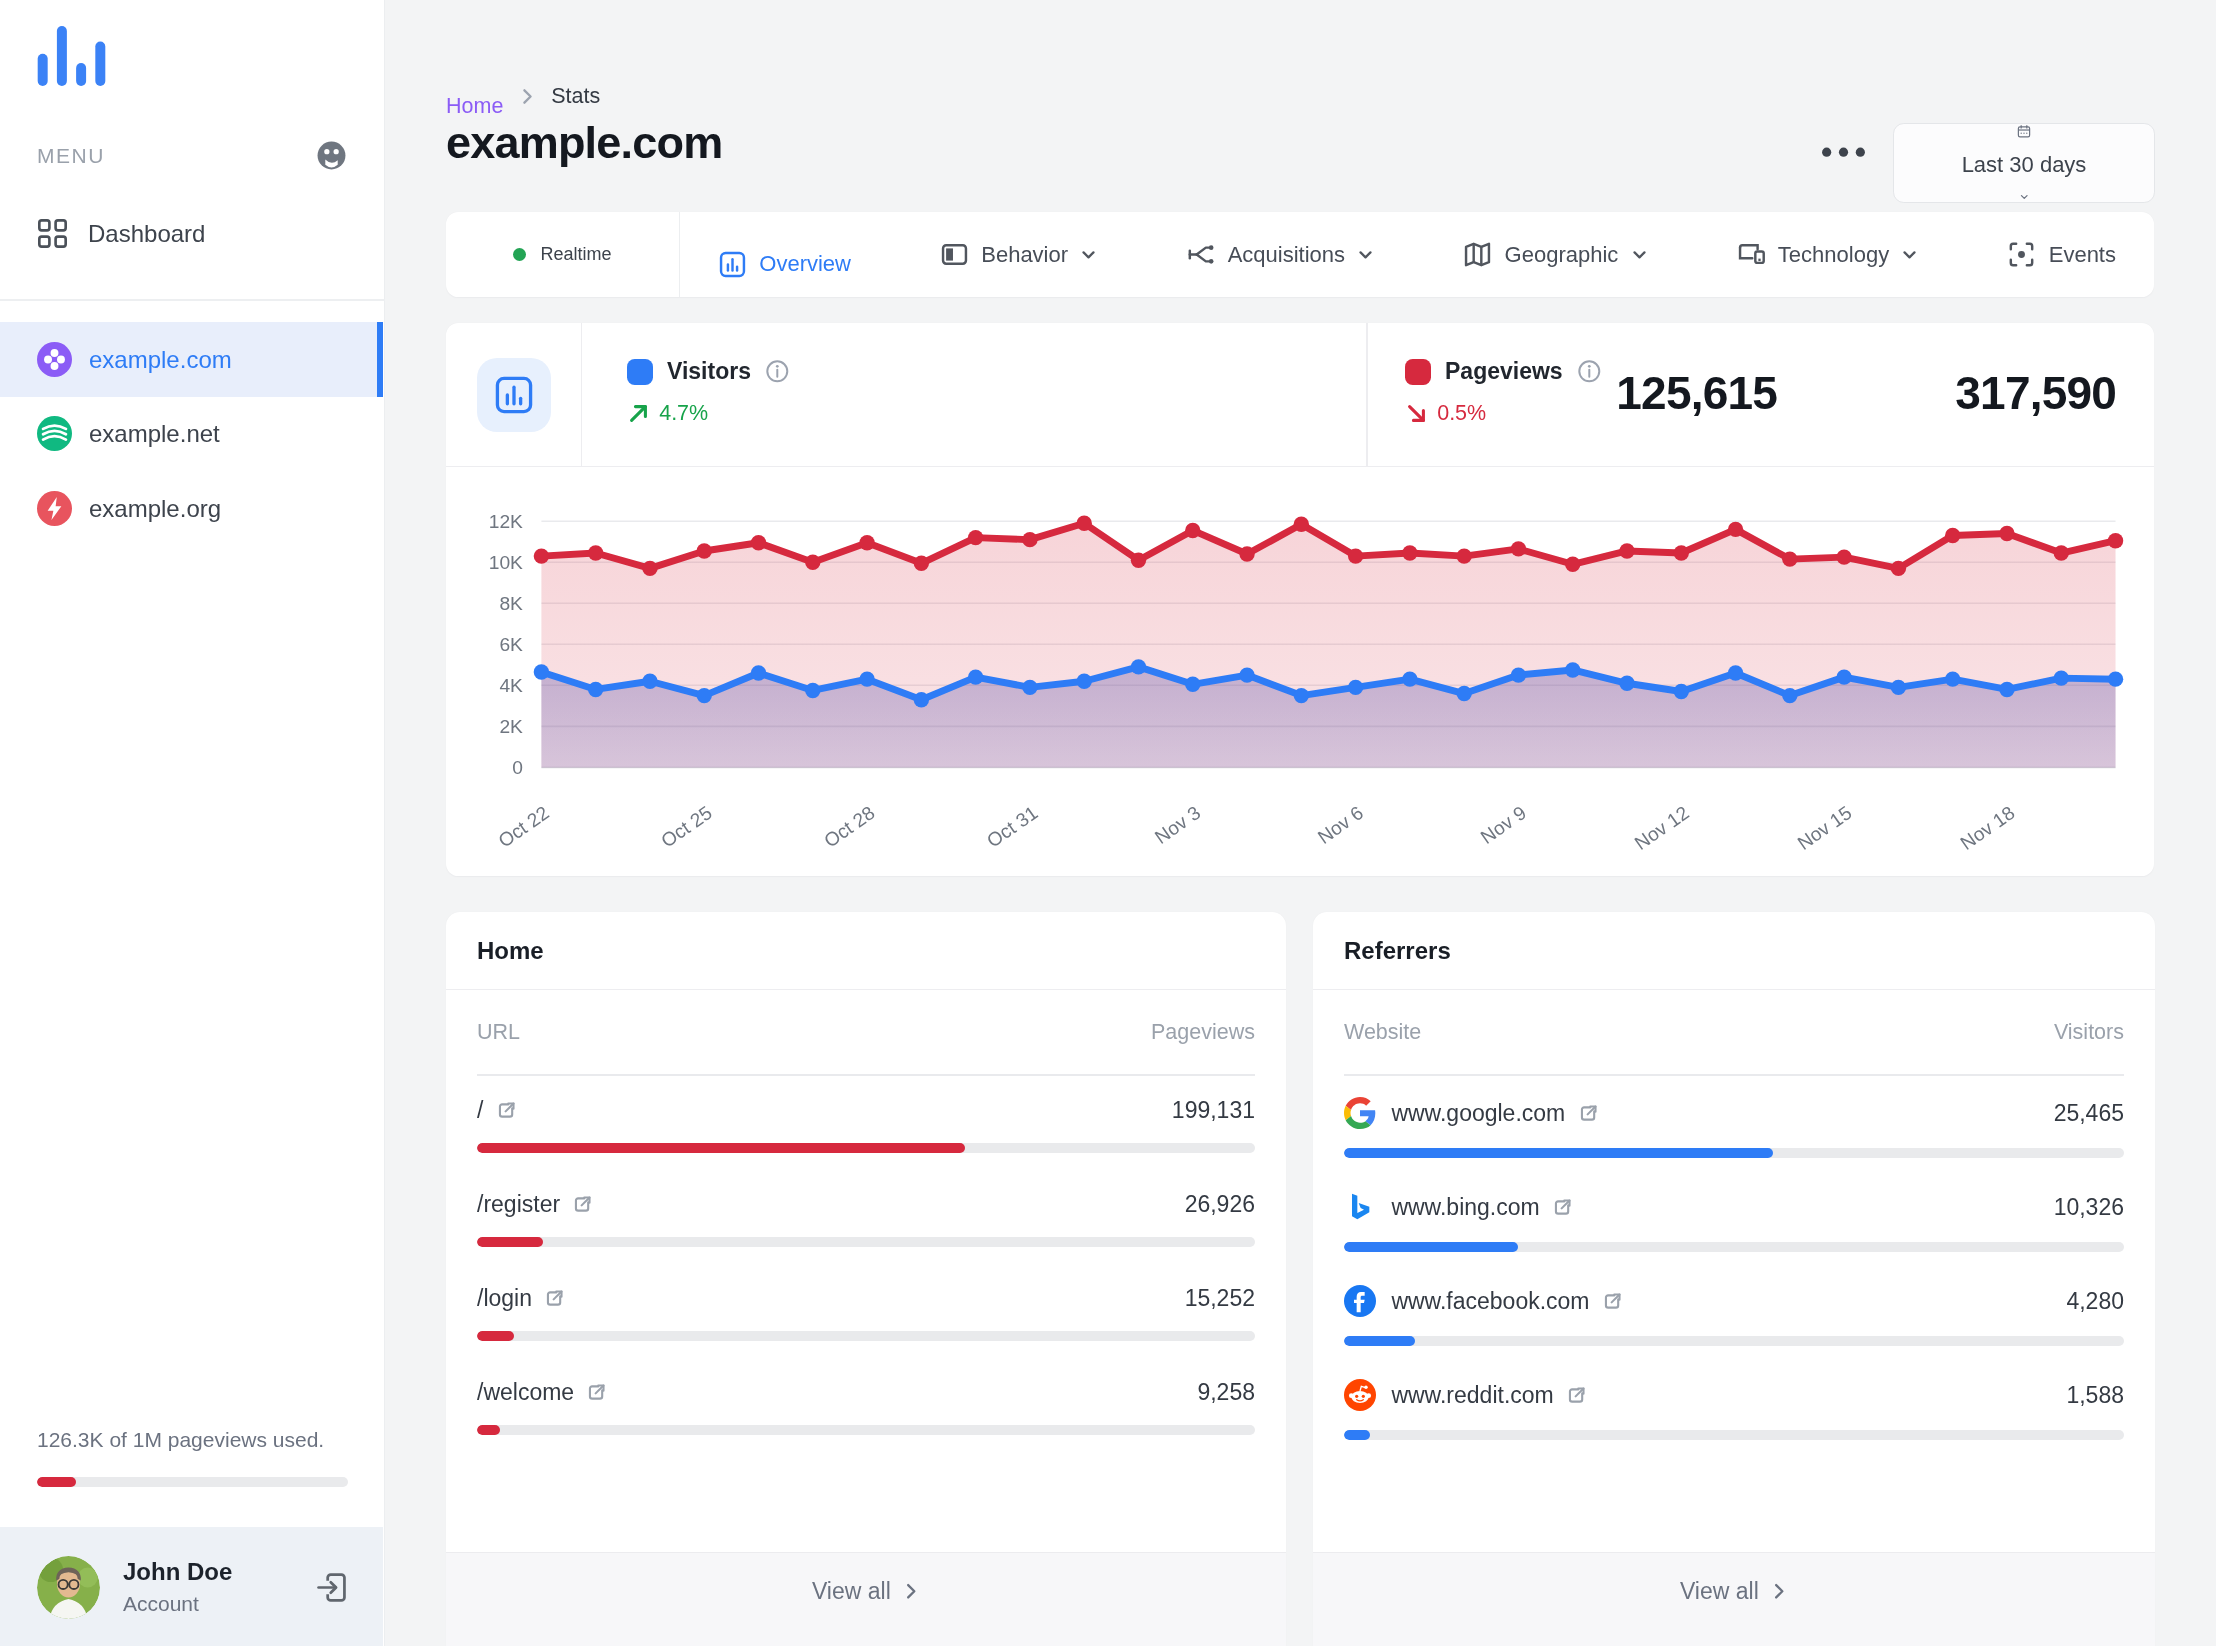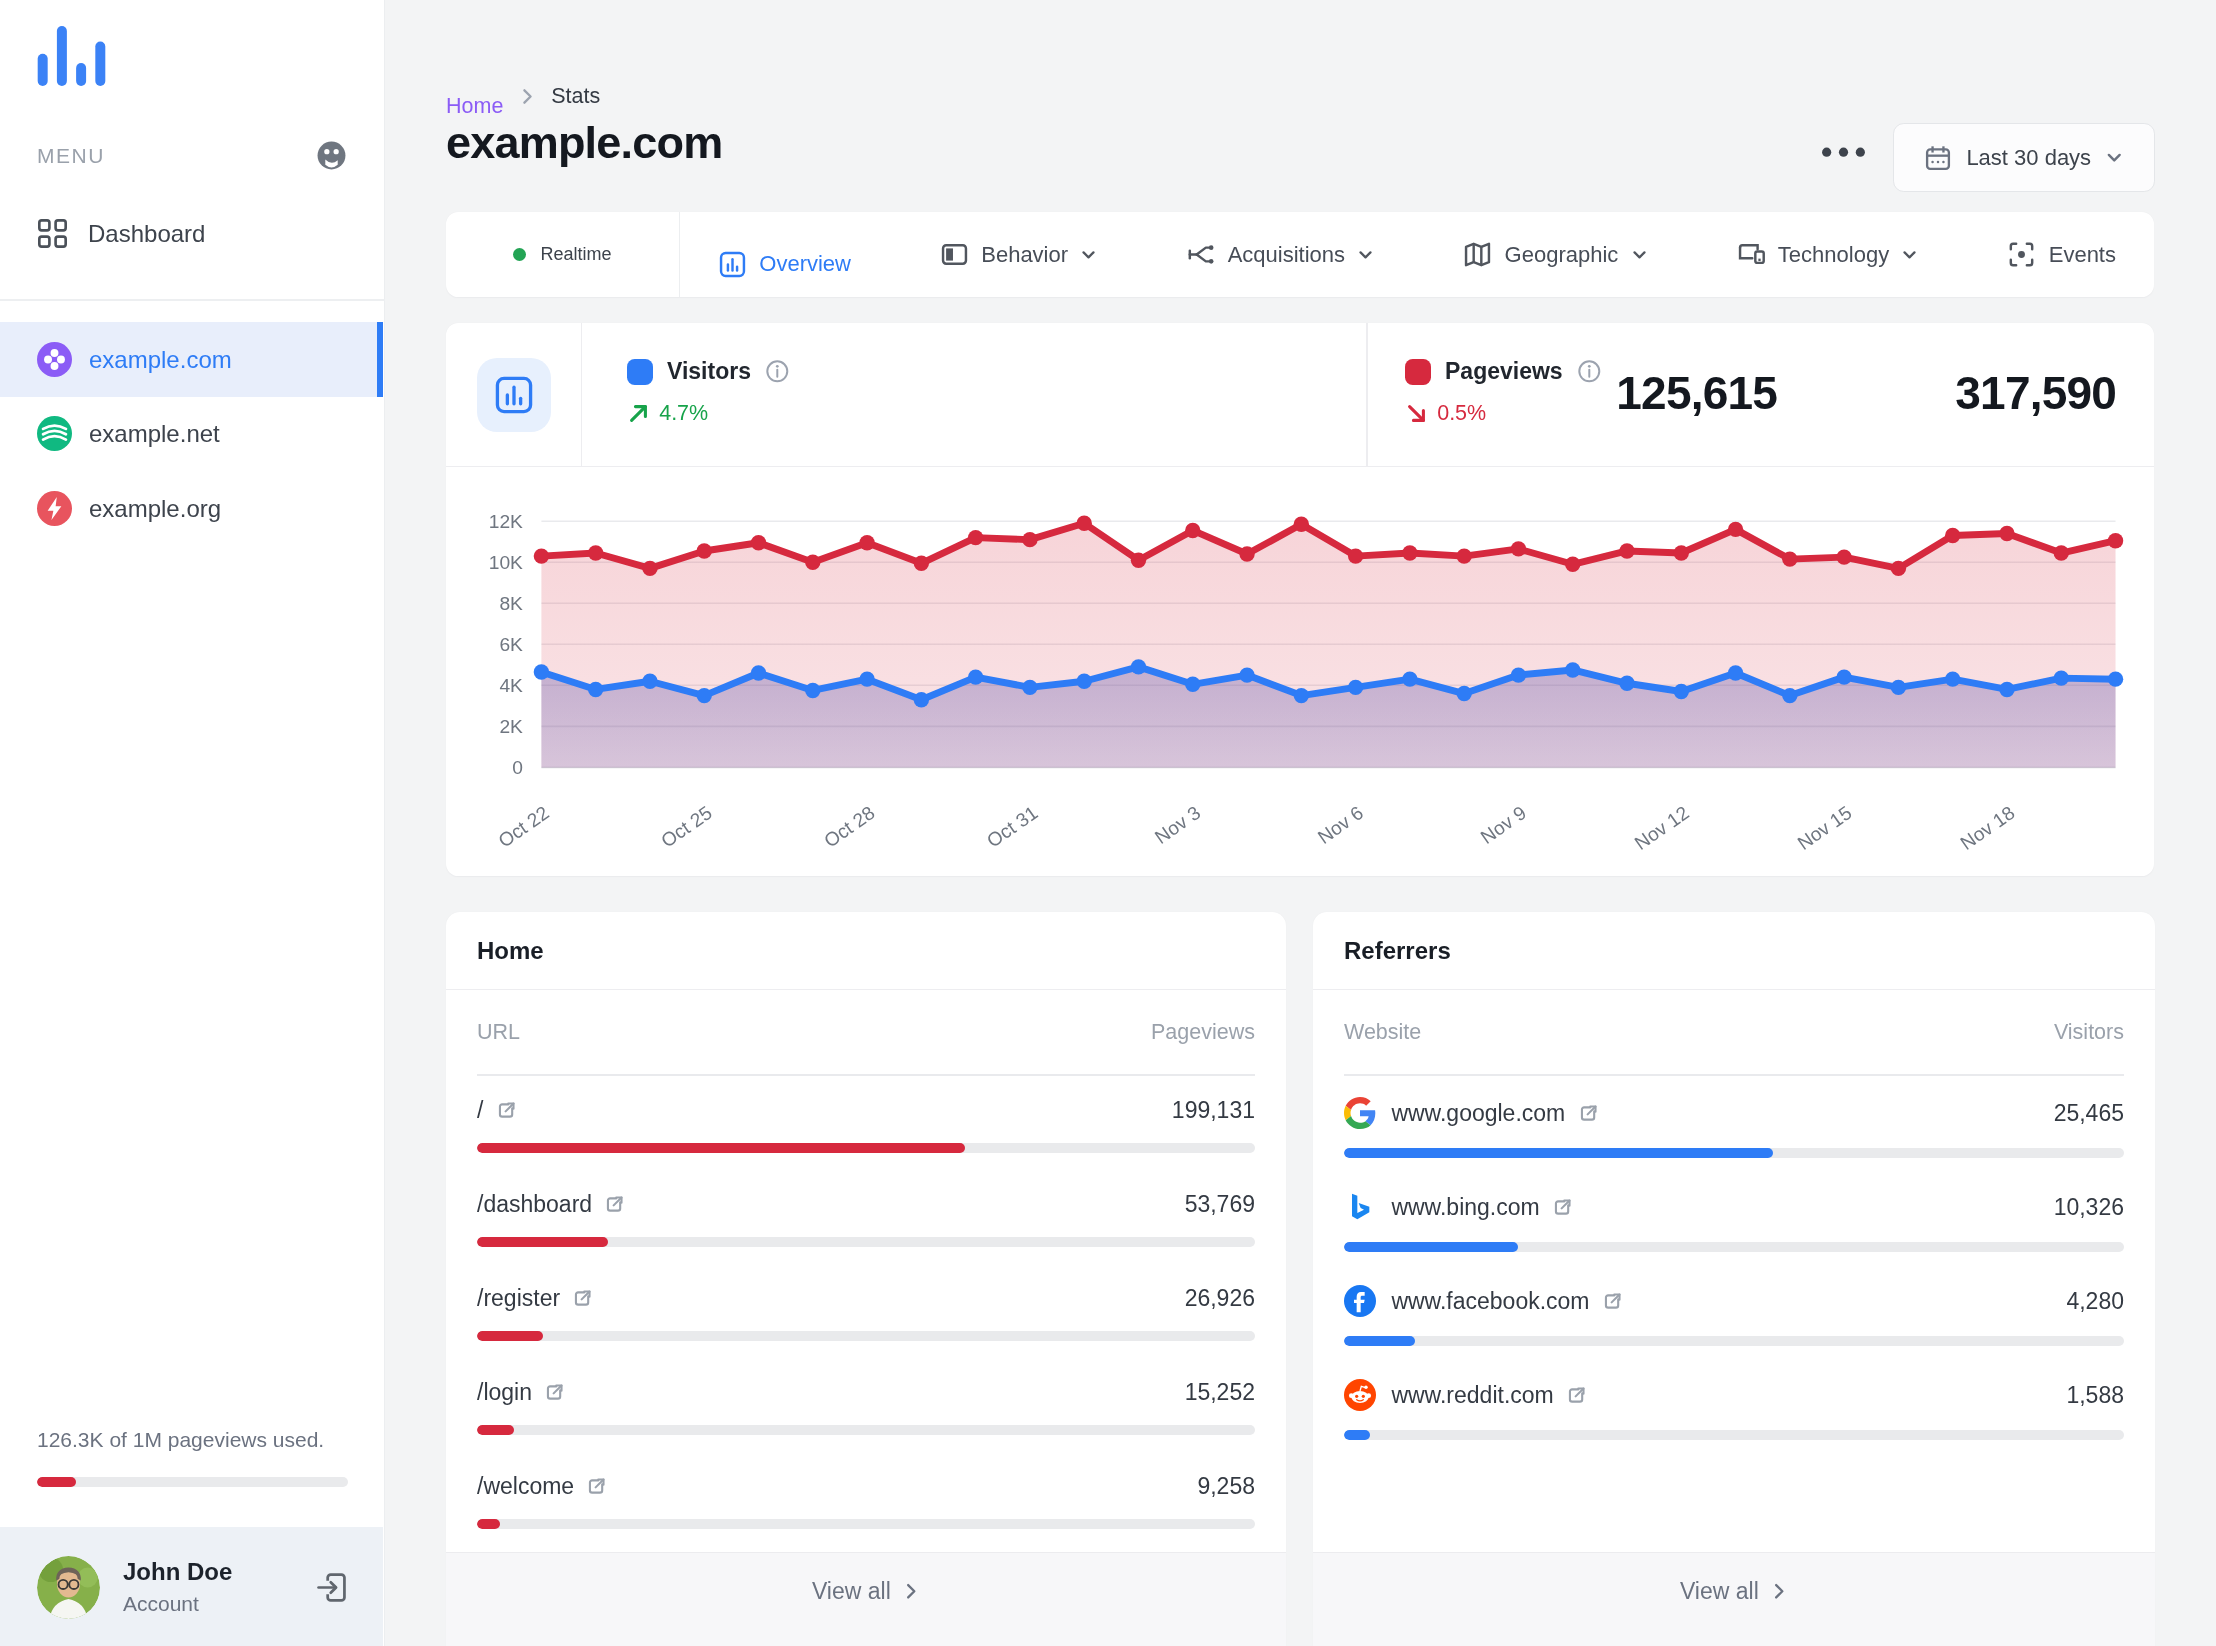--- a/index.html
+++ b/index.html
@@ -30,21 +30,21 @@
   .acc-text{flex:1;}
   .acc-name{font-size:24px;font-weight:700;color:#1c222b;}
   .acc-role{font-size:21px;color:#6b7280;margin-top:6.2px;}
 
   
   .breadcrumb{position:absolute;left:446px;top:74px;display:flex;align-items:center;gap:15.4px;font-size:21.5px;}
   .bc-home{color:#8b5cf6;margin-top:20px;}
   .bc-cur{color:#343a43;}
   .page-title{position:absolute;left:446px;top:117px;font-size:45px;font-weight:800;color:#14181f;letter-spacing:-0.8px;}
   .more-btn{position:absolute;left:1816px;top:132px;width:55px;height:40px;display:flex;align-items:center;justify-content:center;border-radius:7.7px;}
-  .date-btn{position:absolute;left:1893px;top:123px;width:262px;height:69px;background:#fcfcfd;border:1.5px solid #e4e6e9;border-radius:10.8px;display:flex;align-items:center;justify-content:center;gap:14px;font-size:22px;color:#3d434c;box-sizing:border-box;}
+  .date-btn{position:absolute;left:1893px;top:123px;width:262px;height:80px;background:#fcfcfd;border:1.5px solid #e4e6e9;border-radius:10.8px;display:flex;align-items:center;gap:14px;font-size:22px;color:#3d434c;box-sizing:border-box;flex-direction:column;}
 
   
   .tabbar{position:absolute;left:446px;top:212px;width:1708px;height:85px;background:#fff;border-radius:12.3px;box-shadow:0 0.8px 1.5px rgba(16,24,40,.04);display:flex;align-items:stretch;}
   .tab-realtime{width:233px;display:flex;align-items:center;justify-content:center;gap:14px;border-right:1.5px solid #eceef0;font-size:18px;color:#3d434c;}
   .tabs-rest{flex:1;display:flex;align-items:center;justify-content:space-between;padding:0 38px;}
   .tab{display:flex;align-items:center;gap:12.3px;font-size:22px;color:#474d57;}
   .tab.active{color:#2e7cf6;font-weight:400;margin-top:19px;}
   .rt-dot{width:13px;height:13px;border-radius:50%;background:#23a455;}
 
   
@@ -471,36 +471,20 @@
                 <polyline points="14,4 20,4 20,10"></polyline>
               </svg>
           </a>
           <span>199,131</span>
         </div>
         <div class="bar">
             <div class="fill red" style="width: 62.7%;"></div>
           </div>
       </div>
 
-      <div class="trow">
-        <div class="trow-line">
-          <a class="tlink">
-            <span>/dashboard</span>
-            <svg width="21" height="21" viewBox="0 0 24 24" fill="none" stroke="#9aa1ab" stroke-width="2.4" stroke-linecap="round" stroke-linejoin="round">
-                <path d="M14 5 h-7 a2.5 2.5 0 0 0 -2.5 2.5 v9 a2.5 2.5 0 0 0 2.5 2.5 h9 a2.5 2.5 0 0 0 2.5 -2.5 v-7"></path>
-                <line x1="11" y1="13" x2="20" y2="4"></line>
-                <polyline points="14,4 20,4 20,10"></polyline>
-              </svg>
-          </a>
-          <span>53,769</span>
-        </div>
-        <div class="bar">
-            <div class="fill red" style="width: 16.9%;"></div>
-          </div>
-      </div>
 
       <div class="trow">
         <div class="trow-line">
           <a class="tlink">
             <span>/register</span>
             <svg width="21" height="21" viewBox="0 0 24 24" fill="none" stroke="#9aa1ab" stroke-width="2.4" stroke-linecap="round" stroke-linejoin="round">
                 <path d="M14 5 h-7 a2.5 2.5 0 0 0 -2.5 2.5 v9 a2.5 2.5 0 0 0 2.5 2.5 h9 a2.5 2.5 0 0 0 2.5 -2.5 v-7"></path>
                 <line x1="11" y1="13" x2="20" y2="4"></line>
                 <polyline points="14,4 20,4 20,10"></polyline>
               </svg>

